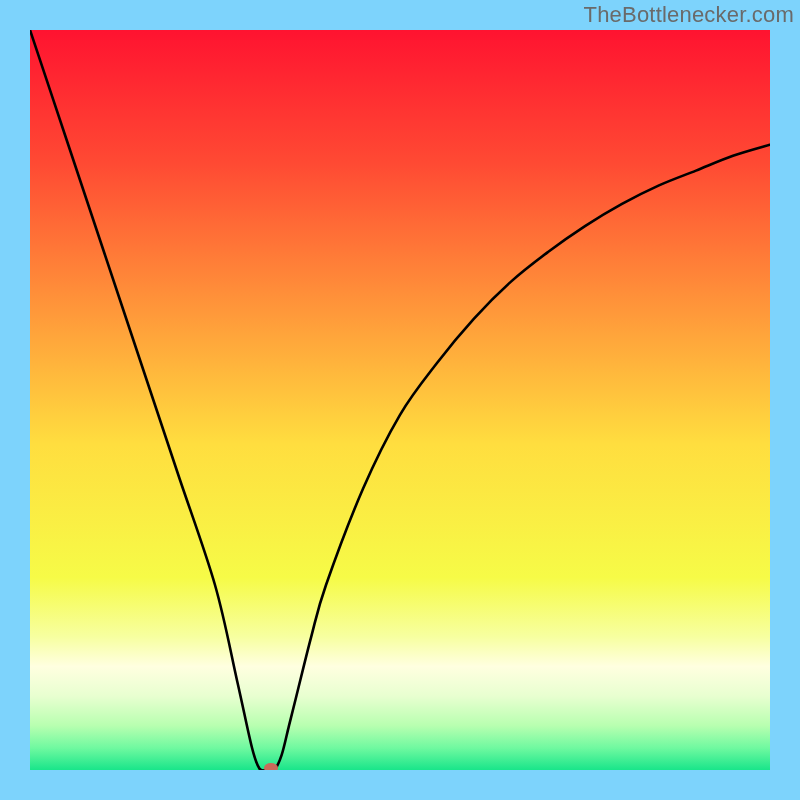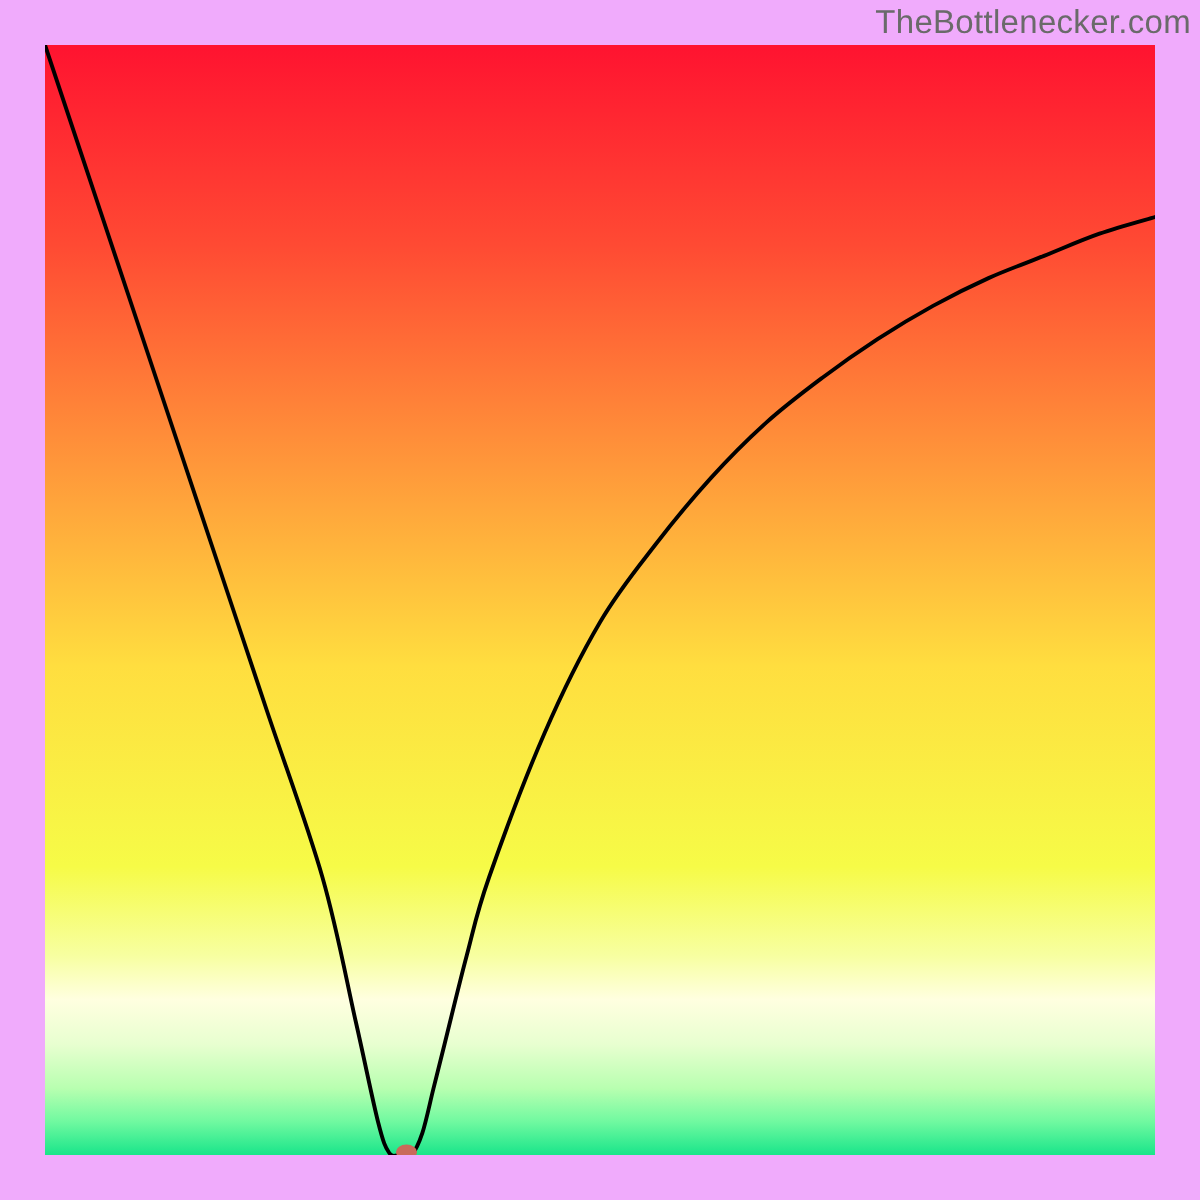--- a/index.html
+++ b/index.html
@@ -10,21 +10,21 @@
     background: #000;
     overflow: hidden;
     font-family: Arial, Helvetica, sans-serif;
   }
   .frame {
     position: absolute;
     left: 0;
     top: 0;
     width: 800px;
     height: 800px;
-    background: #f0abfc;
+    background: #7dd3fc;
   }
   .plot-area {
     position: absolute;
     left: 30px;
     top: 30px;
     width: 740px;
     height: 740px;
     overflow: hidden;
   }
   .gradient {

